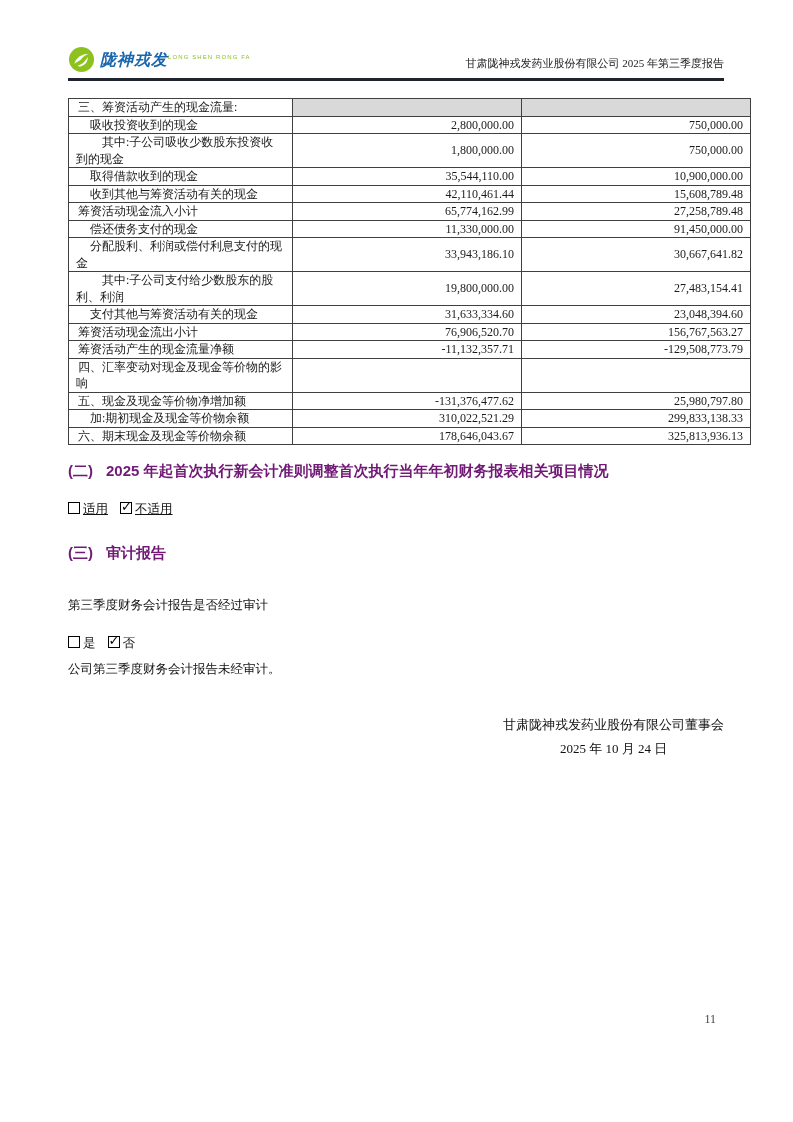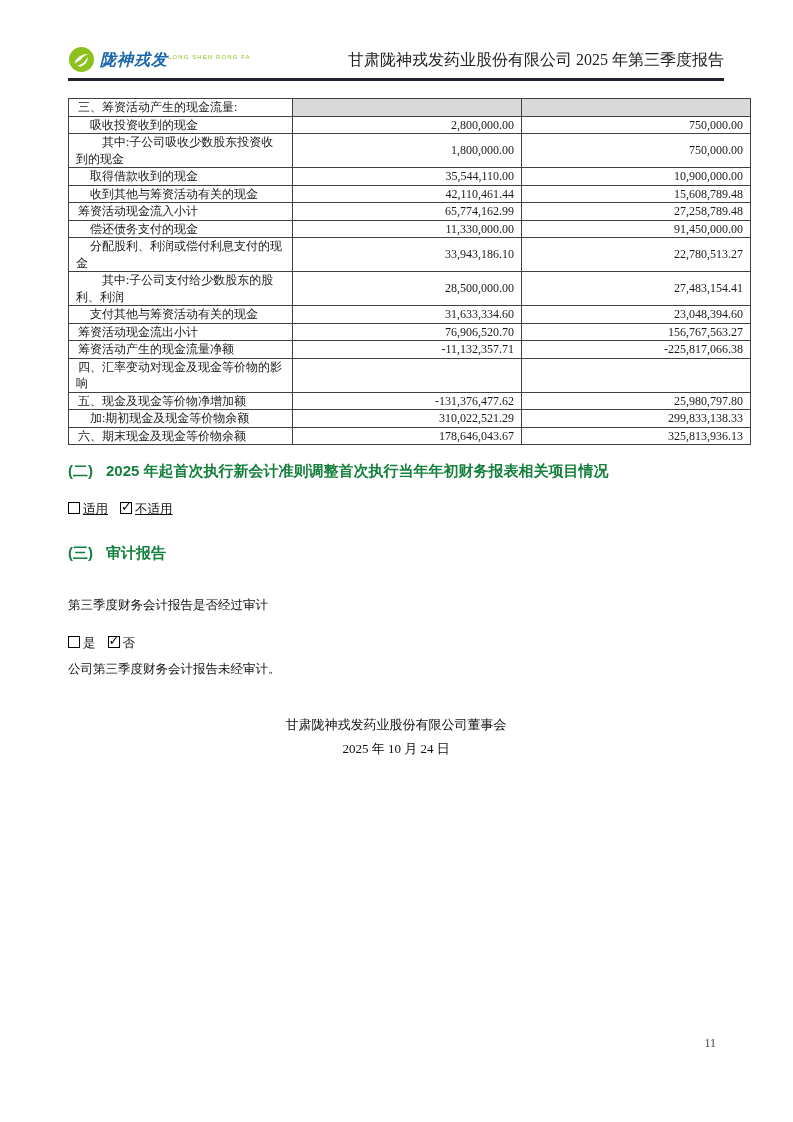--- a/index.html
+++ b/index.html
@@ -25,21 +25,21 @@
   .logo-txt{display:flex;line-height:1;}
   .logo-cn{
     font-family:"Liberation Sans","DejaVu Sans",sans-serif;
     font-weight:bold;font-style:italic;
     font-size:16px;letter-spacing:1px;color:#1b67ad;
   }
   .logo-en{
     font-family:"Liberation Sans","DejaVu Sans",sans-serif;
     font-size:6px;letter-spacing:1.1px;color:#8dc21e;margin-top:2px;
   }
-  .hdr-title{font-size:16px;color:#222;padding-bottom:2px;}
+  .hdr-title{font-size:11px;color:#222;padding-bottom:2px;}
   
   table.cft{
     border-collapse:collapse;
     width:656px;
     margin-top:17px;
     table-layout:fixed;
     font-size:12px;
   }
   table.cft td{
     border:1px solid #404040;
@@ -50,21 +50,21 @@
   }
   td.c-label{width:209px;}
   td.c-val{width:214px;text-align:right;padding-right:13px;}
   td.shaded{background:#d9d9d9;}
   .ind0{text-indent:2px;}
   .ind1{text-indent:14px;}
   .ind2{text-indent:26px;}
   
   .sec-h{
     font-family:"Liberation Sans","DejaVu Sans",sans-serif;
-    font-weight:bold;color:#15803d;
+    font-weight:bold;color:#701a75;
     font-size:15px;line-height:20px;
     margin:0;
   }
   .sec-h .sec-num{margin-right:13px;}
   .sec2{margin-top:16px;}
   .sec3{margin-top:26px;}
   .bodyline{font-size:12.5px;line-height:16px;margin:0;color:#111;}
   .q-line{margin-top:34px;}
   .chk-line{margin-top:20px;text-decoration:underline;}
   .stmt-line{margin-top:10px;}
@@ -75,27 +75,27 @@
     border:1px solid #000;background:#fff;
     margin-right:3px;vertical-align:-1px;position:relative;
   }
   .cb.checked::after{
     content:"\2713";
     position:absolute;left:0px;top:-4px;
     font-size:13px;font-weight:bold;color:#000;
     font-family:"DejaVu Sans",sans-serif;
   }
   
-  .sig-wrap{display:flex;justify-content:center;margin-top:36px;}
+  .sig-wrap{display:flex;justify-content:flex-end;margin-top:36px;}
   .sig{
     text-align:center;font-size:13px;line-height:24px;color:#111;
   }
   
   .pagenum{
-    position:absolute;top:1036px;right:77px;
+    position:absolute;top:1012px;right:77px;
     font-size:12px;color:#444;
   }
 </style>
 </head>
 <body>
 
 <div class="page">
 
   <div class="hdr">
     <div class="logo">
@@ -145,41 +145,41 @@
           <td class="c-val">27,258,789.48</td>
         </tr>
         <tr>
           <td class="c-label ind1">偿还债务支付的现金</td>
           <td class="c-val">11,330,000.00</td>
           <td class="c-val">91,450,000.00</td>
         </tr>
         <tr>
           <td class="c-label ind1">分配股利、利润或偿付利息支付的现金</td>
           <td class="c-val">33,943,186.10</td>
-          <td class="c-val">22,780,513.27</td>
+          <td class="c-val">30,667,641.82</td>
         </tr>
         <tr>
           <td class="c-label ind2">其中:子公司支付给少数股东的股利、利润</td>
-          <td class="c-val">28,500,000.00</td>
+          <td class="c-val">19,800,000.00</td>
           <td class="c-val">27,483,154.41</td>
         </tr>
         <tr>
           <td class="c-label ind1">支付其他与筹资活动有关的现金</td>
           <td class="c-val">31,633,334.60</td>
           <td class="c-val">23,048,394.60</td>
         </tr>
         <tr>
           <td class="c-label ind0">筹资活动现金流出小计</td>
           <td class="c-val">76,906,520.70</td>
           <td class="c-val">156,767,563.27</td>
         </tr>
         <tr>
           <td class="c-label ind0">筹资活动产生的现金流量净额</td>
           <td class="c-val">-11,132,357.71</td>
-          <td class="c-val">-225,817,066.38</td>
+          <td class="c-val">-129,508,773.79</td>
         </tr>
         <tr>
           <td class="c-label ind0">四、汇率变动对现金及现金等价物的影响</td>
           <td class="c-val"></td>
           <td class="c-val"></td>
         </tr>
         <tr>
           <td class="c-label ind0">五、现金及现金等价物净增加额</td>
           <td class="c-val">-131,376,477.62</td>
           <td class="c-val">25,980,797.80</td>

